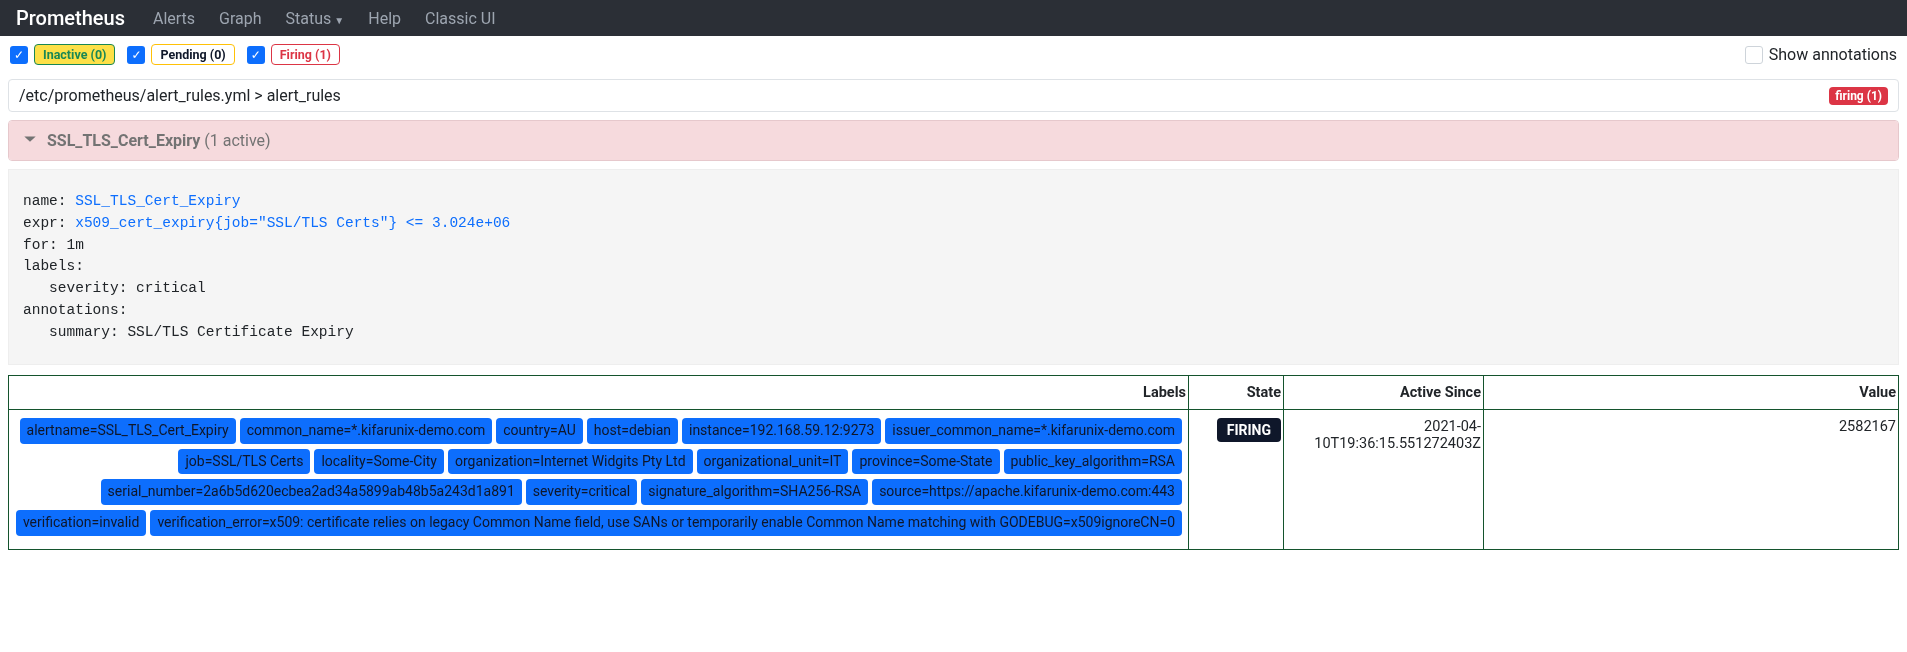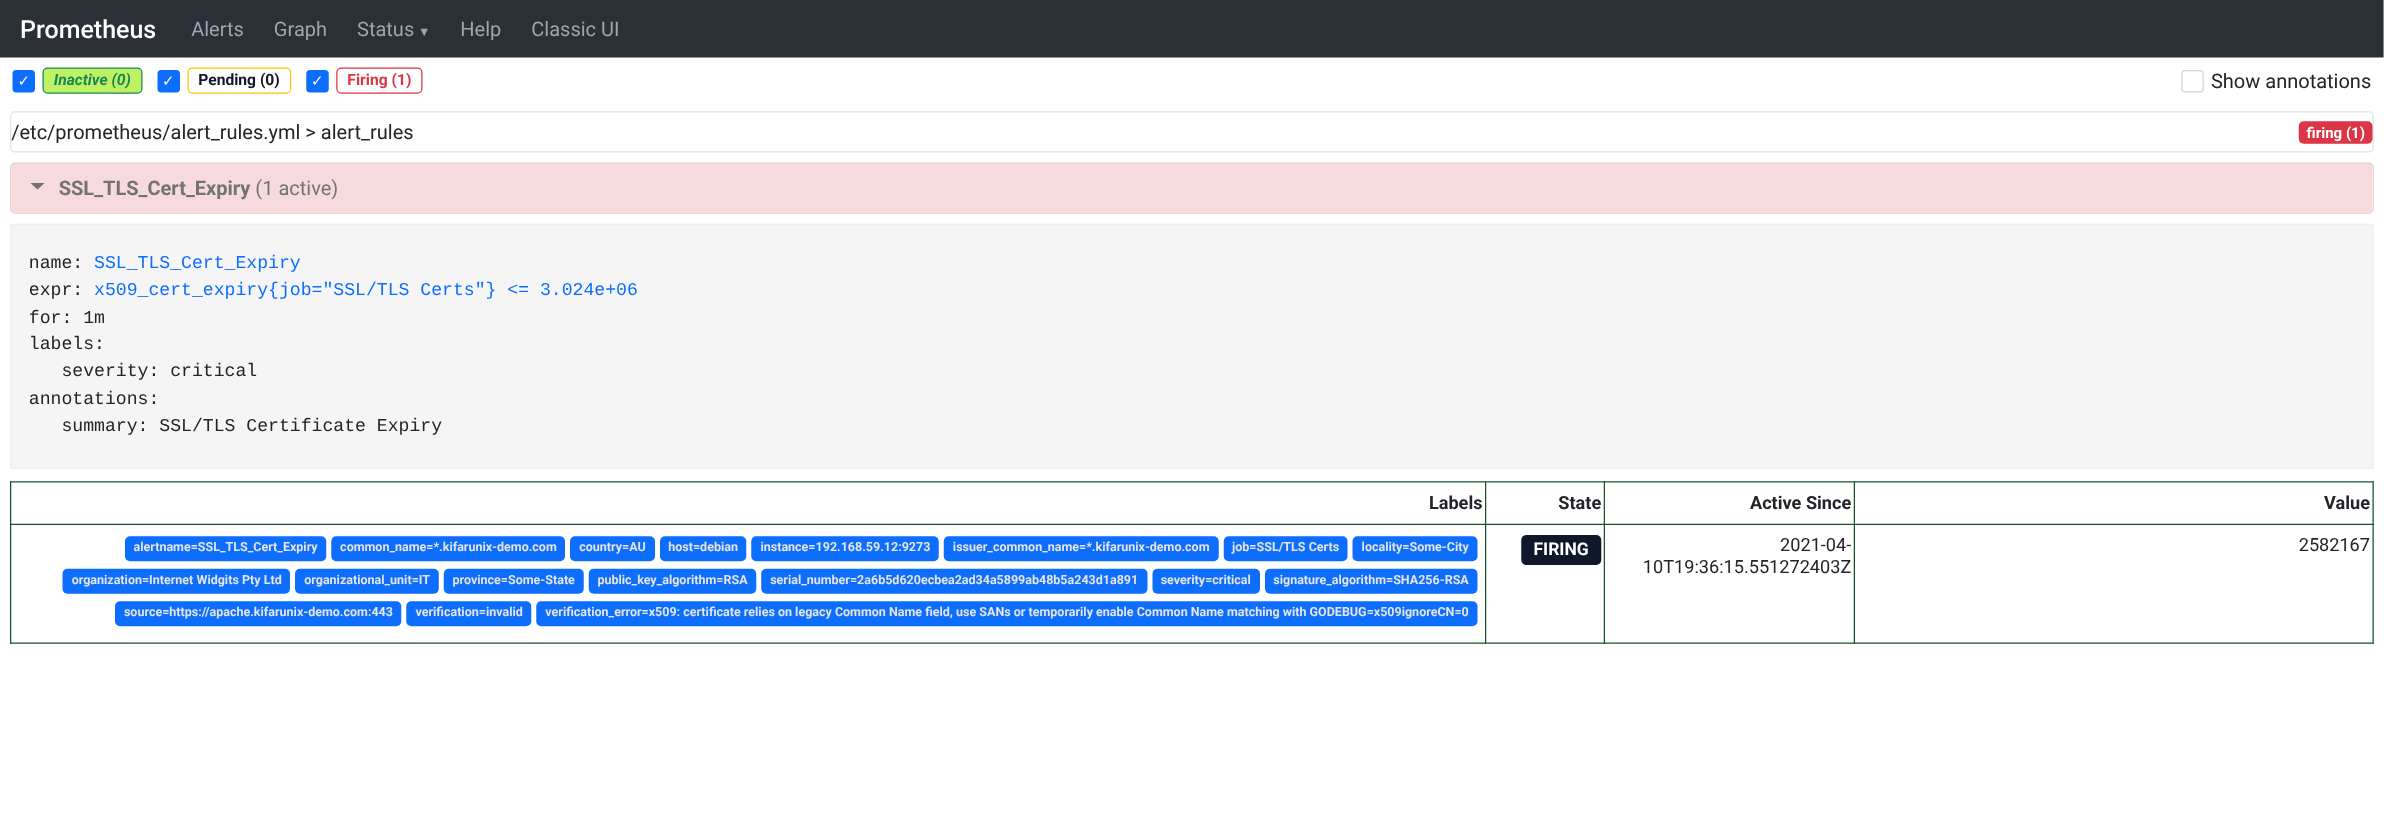--- a/index.html
+++ b/index.html
@@ -10,21 +10,21 @@
     color: #212529;
     width: 1907px;
   }
   
   .navbar {
     background: #2b2f36;
     color: #fff;
     display: flex;
     align-items: center;
     padding: 10px 16px;
-    height: 46px;
+    height: 36px;
   }
   .navbar-brand {
     color: #fff;
     font-size: 20px;
     margin-right: 16px;
     font-weight: 500;
   }
   .nav-link {
     color: #9da5b0;
     padding: 8px 12px;
@@ -58,39 +58,39 @@
   .chk.empty::before { content: ""; }
   .pill {
     border-radius: 4px;
     padding: 2px 8px;
     font-size: 12.5px;
     font-weight: 700;
     margin-right: 12px;
     border: 1px solid;
     cursor: pointer;
   }
-  .pill.inactive { color: #198754; border-color: #198754; background: #bef264; font-style: italic; }
+  .pill.inactive { color: #198754; border-color: #198754; background: #fde047; }
   .pill.pending  { color: #0f172a; border-color: #ffc107; background: #fff; }
   .pill.firing   { color: #dc3545; border-color: #dc3545; background: #fff; }
   .annot-toggle {
     margin-left: auto;
     display: flex;
     align-items: center;
     font-size: 16px;
     cursor: pointer;
   }
   .annot-toggle .chk { margin-right: 6px; }
   
   .group-row {
     margin: 6px 8px;
     border: 1px solid #dee2e6;
     border-radius: 4px;
     display: flex;
     align-items: center;
-    padding: 6px 0;
+    padding: 6px 10px;
     font-size: 16px;
     cursor: pointer;
   }
   .badge-firing {
     background: #dc3545;
     color: #fff;
     border-radius: 4px;
     padding: 2px 6px;
     font-size: 12px;
     font-weight: 700;
@@ -141,25 +141,25 @@
   table.alerts th, table.alerts td {
     border: 1px solid #14532d;
     padding: 8px 2px;
     text-align: right;
     vertical-align: top;
   }
   table.alerts th { font-weight: 700; }
   .label-badge {
     display: inline-block;
     background: #0d6efd;
-    color: #e5e5e5;
+    color: #0f172a;
     border-radius: 4px;
     padding: 3px 7px;
-    font-size: 10px;
-    font-weight: 700;
+    font-size: 14px;
+    font-weight: 400;
     margin: 0 4px 5px 0;
     line-height: 1.4;
   }
   .state-badge {
     display: inline-block;
     background: #0f172a;
     color: #fff;
     border-radius: 4px;
     padding: 4px 10px;
     font-weight: 700;

